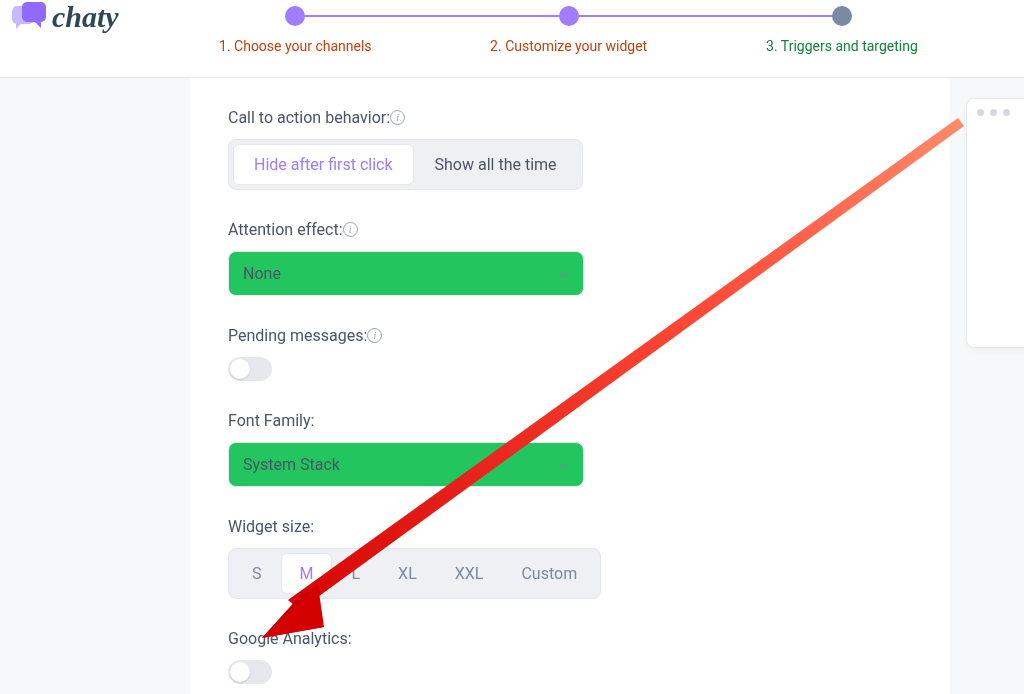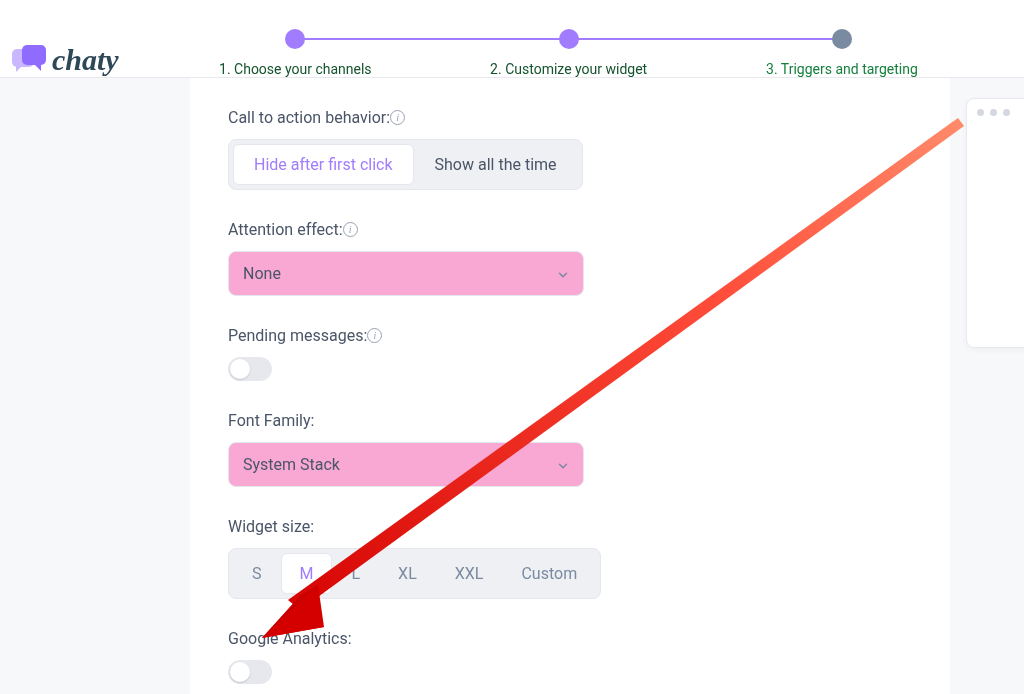--- a/index.html
+++ b/index.html
@@ -9,21 +9,21 @@
     color: #4a5568;
     width: 1024px;
     height: 694px;
     overflow: hidden;
     position: relative;
   }
 
   
   .header {
     display: flex;
-    align-items: flex-end;
+    align-items: flex-start;
     height: 78px;
     border-bottom: 1px solid #e8e8ee;
     background: #fff;
     padding: 0 16px 0 12px;
   }
   .logo {
     display: flex;
     align-items: center;
     gap: 6px;
     margin-right: 40px;
@@ -90,21 +90,21 @@
   }
   .step-dot {
     width: 20px; height: 20px;
     border-radius: 50%;
     background: #a17cff;
     margin-bottom: 12px;
   }
   .step-dot.grey { background: #7a8aa0; }
   .step-label {
     font-size: 14px;
-    color: #14532d;
+    color: #c2410c;
     white-space: nowrap;
   }
   .step-label.grey { color: #15803d; }
   .step-line {
     position: absolute;
     top: 15px;
     height: 2px;
     background: #a17cff;
     z-index: 1;
   }
@@ -171,21 +171,21 @@
 
   
   .select-wrap {
     position: relative;
     width: 356px;
   }
   .select-box {
     width: 100%;
     border: 1px solid #e4e7ee;
     border-radius: 8px;
-    background: #f9a8d4;
+    background: #22c55e;
     padding: 12px 40px 12px 14px;
     font-size: 16px;
     color: #4a5568;
     cursor: pointer;
   }
   .chevron-down {
     position: absolute;
     right: 14px;
     top: 50%;
     transform: translateY(-50%);

